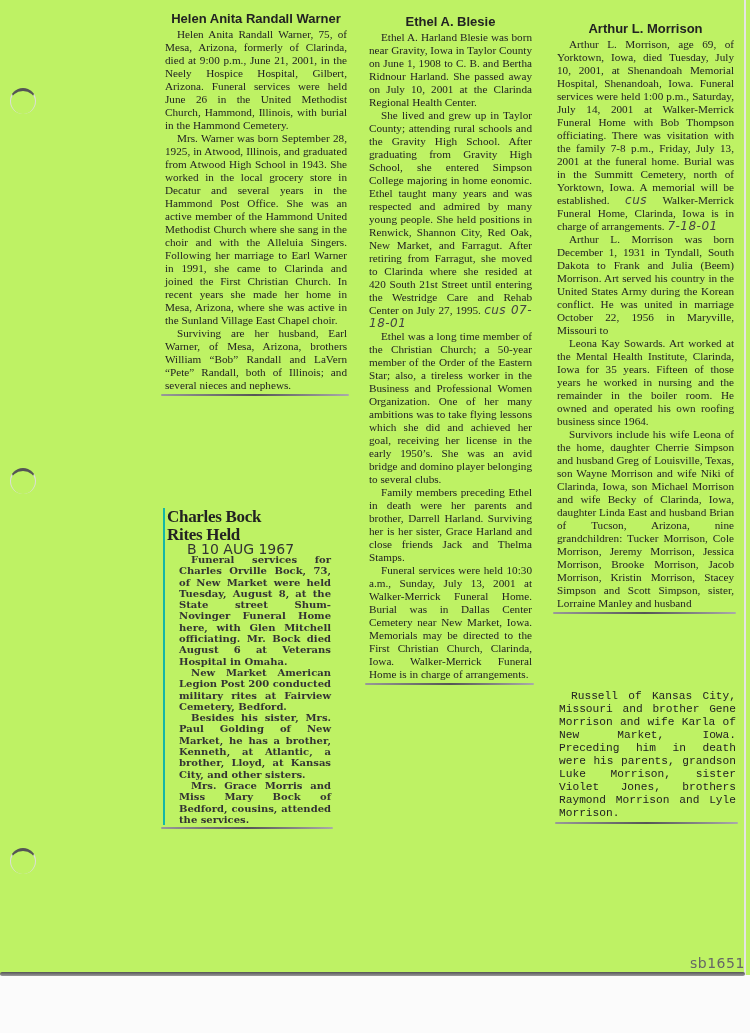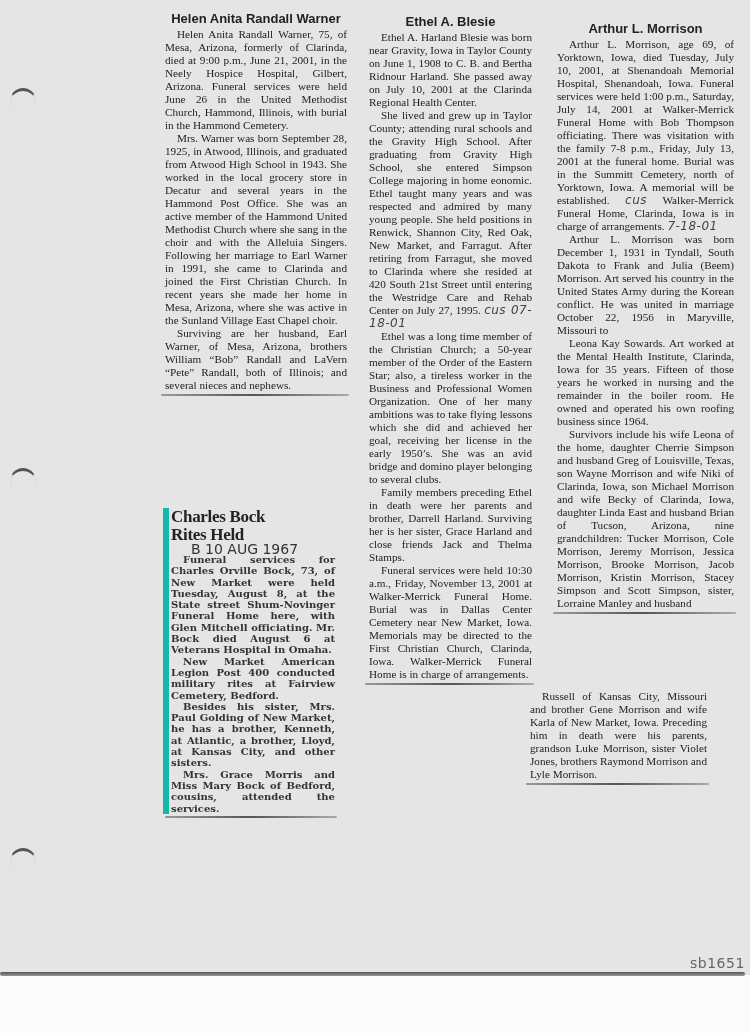--- a/index.html
+++ b/index.html
@@ -1,32 +1,32 @@
 <!DOCTYPE html>
 <html><head>
 <meta charset="utf-8">
 <style>
   html, body { margin:0; padding:0; }
   body { width:750px; height:1033px; background:#fbfbfb; position:relative; overflow:hidden; font-family:"Liberation Serif", serif; color:#222; }
-  .page { position:absolute; left:0; top:0; width:750px; height:975px; background:#e5e5e5; }
+  .page { position:absolute; left:0; top:0; width:750px; height:975px; background:#bef264; }
   .page-bottom-edge { position:absolute; left:0; top:972px; width:745px; height:4px; background:linear-gradient(#555,#999); border-radius:2px; }
   .page-right-edge { position:absolute; left:744px; top:0; width:2px; height:975px; background:#e4e4e4; }
   .hole { position:absolute; left:10px; width:26px; height:26px; border-radius:50%; border-top:3px solid #555; border-left:1px solid #ddd; border-right:1px solid #ddd; border-bottom:0; box-sizing:border-box; }
   .clip { position:absolute; }
   .clip p { margin:0; text-align:justify; text-indent:12px; font-size:11.2px; line-height:13px; }
   .clip h2 { margin:0; font-family:"Liberation Sans", sans-serif; font-weight:bold; font-size:13px; text-align:center; line-height:18px; }
   .clip .shadow-bottom { position:absolute; left:-4px; right:-2px; bottom:-4px; height:2px; background:linear-gradient(90deg,#999,#555,#aaa); border-radius:1px; }
   .hand { font-family:"DejaVu Sans", sans-serif; font-style:italic; font-size:12px; color:#444; letter-spacing:0.5px; }
   #warner { left:165px; top:10px; width:182px; }
   #blesie { left:369px; top:13px; width:163px; }
   #morrison1 { left:557px; top:20px; width:177px; }
-  #morrison2 { left:530px; top:690px; width:177px; }
-  #bock { left:163px; top:508px; width:164px; border-left:6px solid #14b8a6; padding-left:2px; }
+  #morrison2 { left:559px; top:690px; width:177px;font-family:Liberation Mono, monospace; }
+  #bock { left:163px; top:508px; width:164px; border-left:2px solid #14b8a6; padding-left:2px; }
   #bock h1 { margin:0; font-family:"Liberation Serif", serif; font-weight:bold; font-size:17px; line-height:18px; letter-spacing:-0.3px; }
-  #bock p { font-family:"DejaVu Serif", serif; font-size:10px; line-height:11.3px; font-weight:bold; color:#333; }
+  #bock p { font-family:"DejaVu Serif", serif; font-size:10px; line-height:11.3px; font-weight:bold; color:#333;margin-left:12px; }
   .bock-date { font-family:"DejaVu Sans", sans-serif; font-size:14px; color:#333; margin-left:20px; line-height:10px; }
   .ref-number { position:absolute; left:690px; top:955px; font-family:"DejaVu Sans", sans-serif; font-size:14px; color:#666; letter-spacing:0.5px;text-align:right; }
 </style>
 </head>
 <body>
 
 <div class="page">
   <div class="hole" style="top:88px;"></div>
   <div class="hole" style="top:468px;"></div>
   <div class="hole" style="top:848px;"></div>
@@ -36,33 +36,33 @@
     <p>Helen Anita Randall Warner, 75, of Mesa, Arizona, formerly of Clarinda, died at 9:00 p.m., June 21, 2001, in the Neely Hospice Hospital, Gilbert, Arizona. Funeral services were held June 26 in the United Methodist Church, Hammond, Illinois, with burial in the Hammond Cemetery.</p>
     <p>Mrs. Warner was born September 28, 1925, in Atwood, Illinois, and graduated from Atwood High School in 1943. She worked in the local grocery store in Decatur and several years in the Hammond Post Office. She was an active member of the Hammond United Methodist Church where she sang in the choir and with the Alleluia Singers. Following her marriage to Earl Warner in 1991, she came to Clarinda and joined the First Christian Church. In recent years she made her home in Mesa, Arizona, where she was active in the Sunland Village East Chapel choir.</p>
     <p>Surviving are her husband, Earl Warner, of Mesa, Arizona, brothers William “Bob” Randall and LaVern “Pete” Randall, both of Illinois; and several nieces and nephews.</p>
     <div class="shadow-bottom"></div>
   </div>
 
   <div class="clip" id="bock">
     <h1><span>Charles Bock</span><br><span>Rites Held</span></h1>
     <div class="bock-date">B 10 AUG 1967</div>
     <p>Funeral services for Charles Orville Bock, 73, of New Market were held Tuesday, August 8, at the State street Shum-Novinger Funeral Home here, with Glen Mitchell officiating. Mr. Bock died August 6 at Veterans Hospital in Omaha.</p>
-    <p>New Market American Legion Post 400 conducted military rites at Fairview Cemetery, Bedford.</p>
+    <p>New Market American Legion Post 200 conducted military rites at Fairview Cemetery, Bedford.</p>
     <p>Besides his sister, Mrs. Paul Golding of New Market, he has a brother, Kenneth, at Atlantic, a brother, Lloyd, at Kansas City, and other sisters.</p>
     <p>Mrs. Grace Morris and Miss Mary Bock of Bedford, cousins, attended the services.</p>
     <div class="shadow-bottom"></div>
   </div>
 
   <div class="clip" id="blesie">
     <h2>Ethel A. Blesie</h2>
     <p>Ethel A. Harland Blesie was born near Gravity, Iowa in Taylor County on June 1, 1908 to C. B. and Bertha Ridnour Harland. She passed away on July 10, 2001 at the Clarinda Regional Health Center.</p>
     <p><span>She lived and grew up in Taylor County; attending rural schools and the Gravity High School. After graduating from Gravity High School, she entered Simpson College majoring in home eonomic. Ethel taught many years and was respected and admired by many young people. She held positions in Renwick, Shannon City, Red Oak, New Market, and Farragut. After retiring from Farragut, she moved to Clarinda where she resided at 420 South 21st Street until entering the Westridge Care and Rehab Center on July 27, 1995.</span> <span class="hand">cus 07-18-01</span></p>
     <p>Ethel was a long time member of the Christian Church; a 50-year member of the Order of the Eastern Star; also, a tireless worker in the Business and Professional Women Organization. One of her many ambitions was to take flying lessons which she did and achieved her goal, receiving her license in the early 1950’s. She was an avid bridge and domino player belonging to several clubs.</p>
     <p>Family members preceding Ethel in death were her parents and brother, Darrell Harland. Surviving her is her sister, Grace Harland and close friends Jack and Thelma Stamps.</p>
-    <p>Funeral services were held 10:30 a.m., Friday, November 13, 2001 at Walker-Merrick Funeral Home. Burial was in Dallas Center Cemetery near New Market, Iowa. Memorials may be directed to the First Christian Church, Clarinda, Iowa. Walker-Merrick Funeral Home is in charge of arrangements.</p>
+    <p>Funeral services were held 10:30 a.m., Sunday, July 13, 2001 at Walker-Merrick Funeral Home. Burial was in Dallas Center Cemetery near New Market, Iowa. Memorials may be directed to the First Christian Church, Clarinda, Iowa. Walker-Merrick Funeral Home is in charge of arrangements.</p>
     <div class="shadow-bottom"></div>
   </div>
 
   <div class="clip" id="morrison1">
     <h2>Arthur L. Morrison</h2>
     <p><span>Arthur L. Morrison, age 69, of Yorktown, Iowa, died Tuesday, July 10, 2001, at Shenandoah Memorial Hospital, Shenandoah, Iowa. Funeral services were held 1:00 p.m., Saturday, July 14, 2001 at Walker-Merrick Funeral Home with Bob Thompson officiating. There was visitation with the family 7-8 p.m., Friday, July 13, 2001 at the funeral home. Burial was in the Summitt Cemetery, north of Yorktown, Iowa. A memorial will be established.</span> <span class="hand">cus</span> <span>Walker-Merrick Funeral Home, Clarinda, Iowa is in charge of arrangements.</span> <span class="hand">7-18-01</span></p>
     <p>Arthur L. Morrison was born December 1, 1931 in Tyndall, South Dakota to Frank and Julia (Beem) Morrison. Art served his country in the United States Army during the Korean conflict. He was united in marriage October 22, 1956 in Maryville, Missouri to</p>
     <p>Leona Kay Sowards. Art worked at the Mental Health Institute, Clarinda, Iowa for 35 years. Fifteen of those years he worked in nursing and the remainder in the boiler room. He owned and operated his own roofing business since 1964.</p>
     <p>Survivors include his wife Leona of the home, daughter Cherrie Simpson and husband Greg of Louisville, Texas, son Wayne Morrison and wife Niki of Clarinda, Iowa, son Michael Morrison and wife Becky of Clarinda, Iowa, daughter Linda East and husband Brian of Tucson, Arizona, nine grandchildren: Tucker Morrison, Cole Morrison, Jeremy Morrison, Jessica Morrison, Brooke Morrison, Jacob Morrison, Kristin Morrison, Stacey Simpson and Scott Simpson, sister, Lorraine Manley and husband</p>
     <div class="shadow-bottom"></div>

